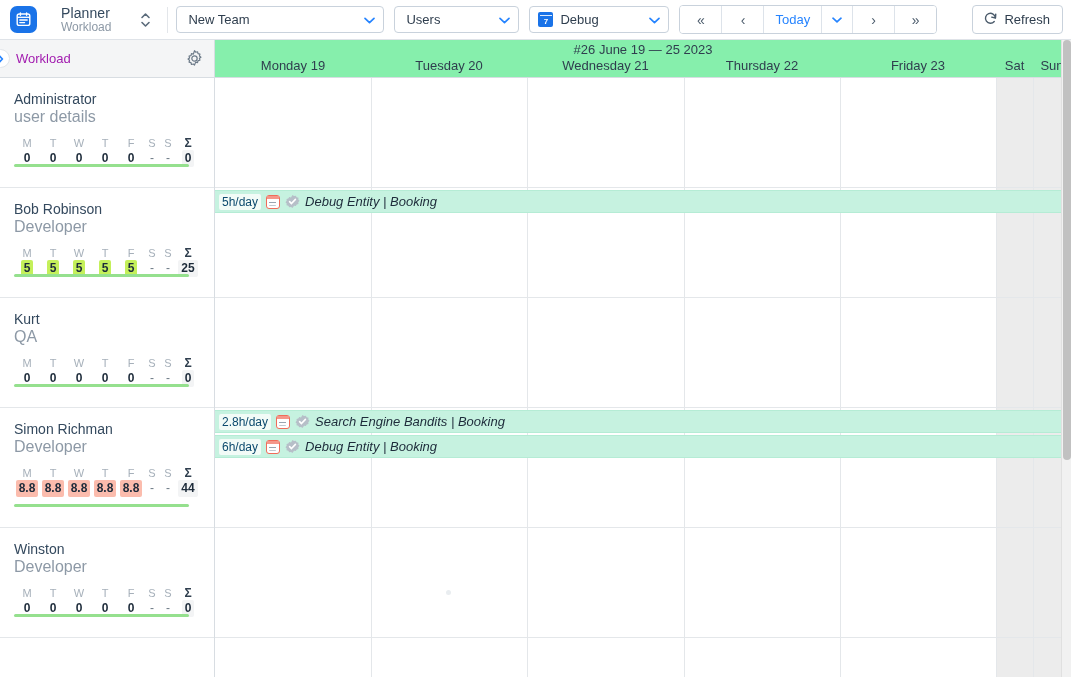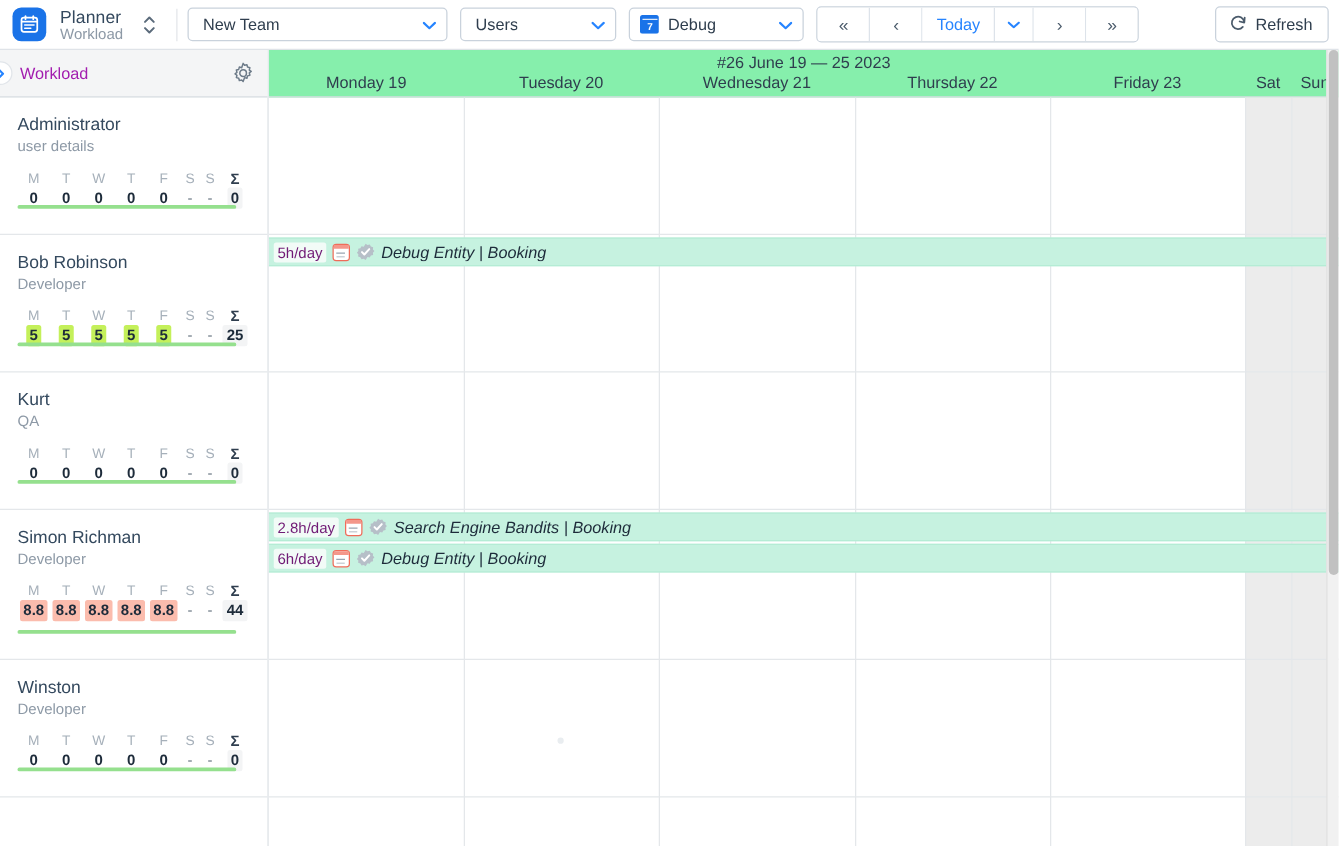--- a/index.html
+++ b/index.html
@@ -23,21 +23,21 @@
     height: 40px;
     min-height: 40px;
     border-bottom: 1px solid #dfe3e8;
     background: #ffffff;
     display: flex;
     align-items: center;
     padding: 0 8px 0 10px;
     box-sizing: border-box;
     position: relative;
   }
-  .brand { display: flex; align-items: center; gap: 11px; padding-right: 10px; }
+  .brand { display: flex; align-items: center; gap: 24px; padding-right: 10px; }
   .brand-logo {
     width: 27px; height: 27px; border-radius: 7px;
     background: #1a73e8;
     display: flex; align-items: center; justify-content: center;
   }
   .brand-text { line-height: 1.05; }
   .brand-title { font-size: 14px; color: #34495e; letter-spacing: .1px; }
   .brand-sub { font-size: 12px; color: #8d99a6; }
   .brand-spin {
     display: flex; flex-direction: column; align-items: center; justify-content: center;
@@ -125,21 +125,21 @@
   .gear { margin-left: auto; cursor: pointer; display: flex; }
 
   .user-row {
     border-bottom: 1px solid #e4e7ea;
     box-sizing: border-box;
     padding: 12px 14px 0 14px;
     position: relative;
     overflow: hidden;
   }
   .u-name { font-size: 14px; color: #34495e; line-height: 18px; }
-  .u-role { font-size: 12px; color: #8d99a6; line-height: 16px; margin-top: 1px; }
+  .u-role { font-size: 16px; color: #8d99a6; line-height: 16px; margin-top: 1px; }
   .u-grid { margin-top: 11px; display: flex; align-items: flex-start; }
   .u-col {
     width: 26px; text-align: center; font-size: 11px;
   }
   .u-col.sat, .u-col.sun { width: 16px; }
   .u-col.sig { width: 24px; }
   .u-dayhdr { color: #a6b0ba; line-height: 14px; }
   .u-dayhdr.sig { color: #2f3e4e; font-weight: bold; font-size: 12px; }
   .u-val {
     color: #1d2b3a; font-weight: bold; font-size: 12px; line-height: 17px;
@@ -178,21 +178,21 @@
 
   .task {
     position: absolute; height: 23px; box-sizing: border-box;
     background: #c6f2e0; display: flex; align-items: center;
     padding-left: 4px; gap: 5px;
     font-size: 13px; color: #1d2b3a; cursor: pointer;
     border-top: 1px solid #b5ecd5; border-bottom: 1px solid #b5ecd5;
     white-space: nowrap;
   }
   .task-hours {
-    background: #f2fbf7; color: #701a75; font-size: 12px;
+    background: #f2fbf7; color: #0c4a6e; font-size: 12px;
     padding: 1px 3px; border-radius: 2px; line-height: 14px;
   }
   .prio-ico {
     width: 14px; height: 14px; border-radius: 3px; box-sizing: border-box;
     border: 1.3px solid #f06c5a; background: #fff; position: relative;
     flex: 0 0 auto;
   }
   .prio-ico::before {
     content: ""; position: absolute; top: 0; left: 0; right: 0; height: 3.5px; background: #f4978a;
   }

